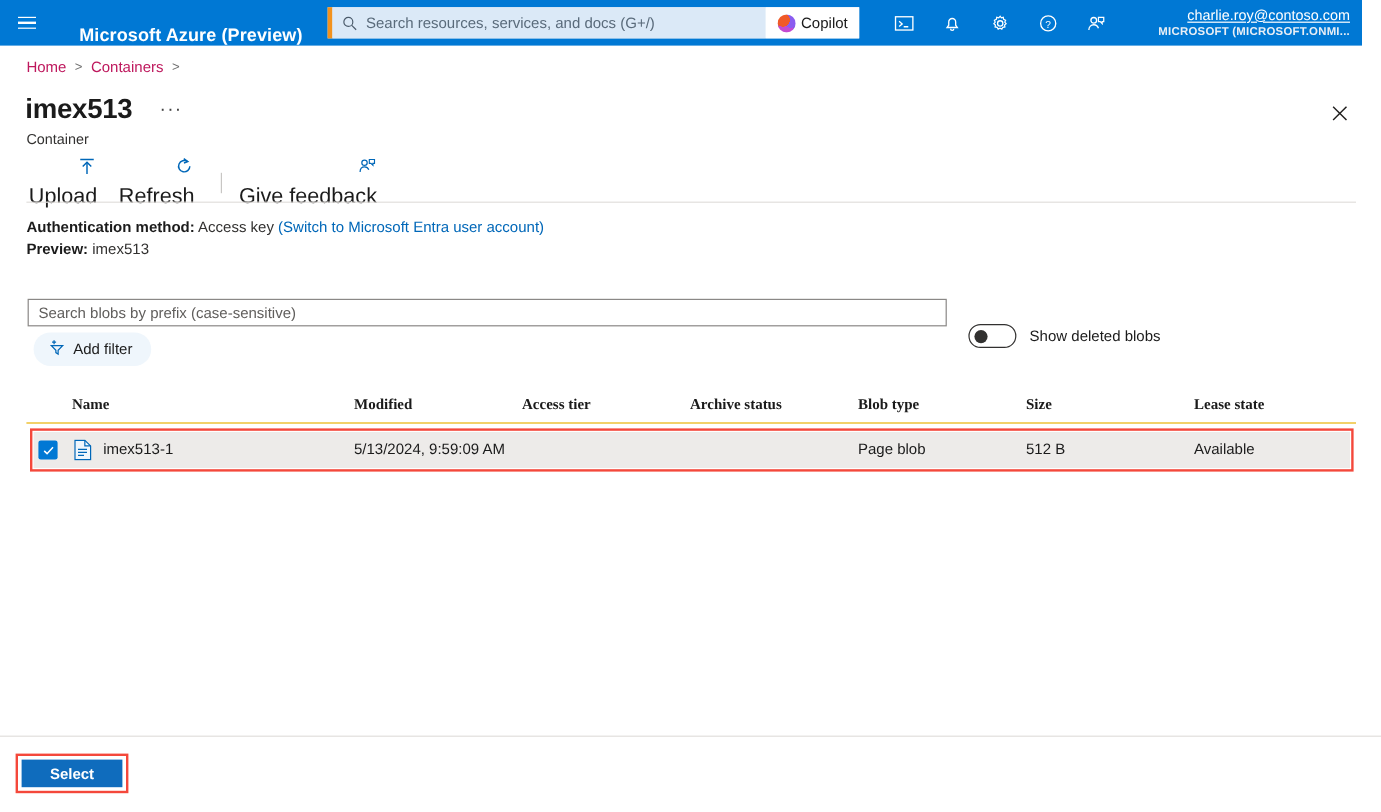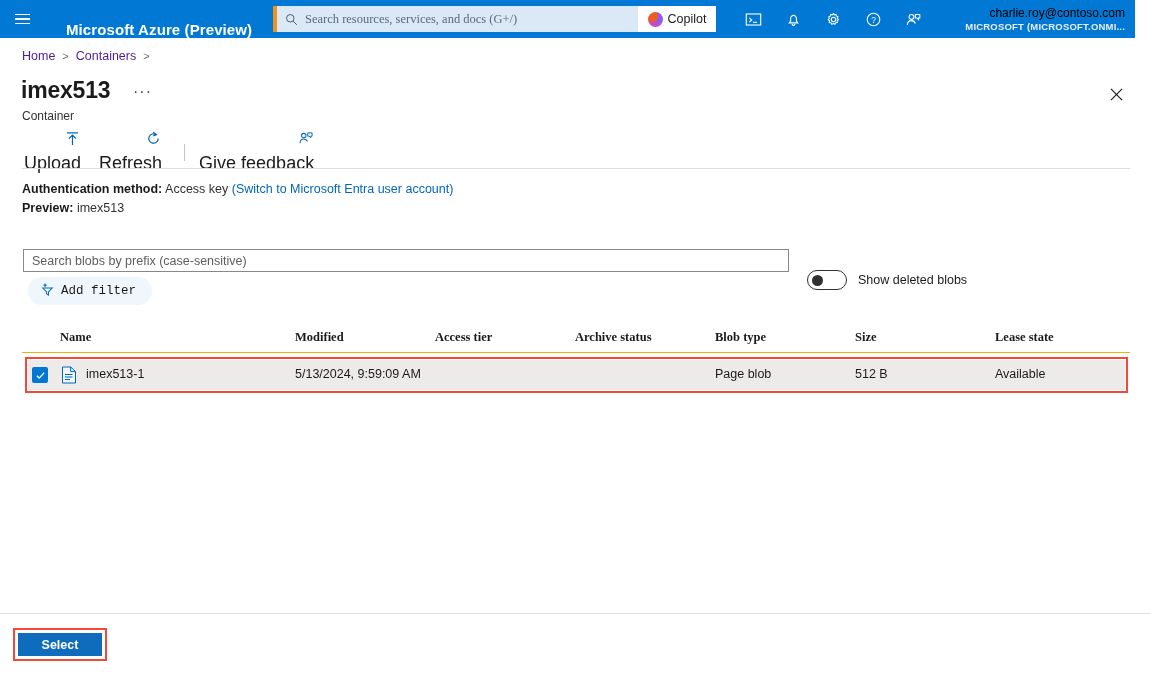--- a/index.html
+++ b/index.html
@@ -36,21 +36,21 @@
     background: #dbe9f7;
     border-left: 4px solid #f2921d;
   }
   .searchbox {
     flex: 1; display: flex; align-items: center;
     background: #dbe9f7; padding-left: 8px;
   }
   .searchbox .mag { margin-right: 7px; display: flex; align-items: center; }
   .search-input {
     border: 0; outline: none; background: transparent;
-    font-family: Liberation Serif, serif;
+    font-family: Liberation Sans, sans-serif;
     font-size: 12.5px; color: #4a5a6a; width: 100%;
     padding: 0;
   }
   .search-input::placeholder { color: #5a6b7b; opacity: 1; }
   .copilot {
     width: 78px; background: #ffffff;
     display: flex; align-items: center; justify-content: center;
     gap: 5px; cursor: pointer;
   }
   .copilot-label { font-size: 12.5px; color: #1a1a1a; }
@@ -69,30 +69,30 @@
   .navicon {
     width: 40px; height: 38px; display: flex;
     align-items: center; justify-content: center; cursor: pointer;
   }
   .account {
     position: absolute; right: 10px; top: 0; height: 38px;
     display: flex; flex-direction: column;
     align-items: flex-end; justify-content: center;
     cursor: pointer; line-height: 1.2;
   }
-  .account .acct-email { color: #000000; font-size: 12px; }
+  .account .acct-email { color: #ffffff; font-size: 12px; text-decoration: underline; }
   .account .acct-org { color: #e8eef5; font-size: 9.5px; font-weight: bold; letter-spacing: .2px; margin-left: 21px; }
 
   
   .breadcrumb {
     position: absolute; left: 22px; top: 49px;
     font-size: 12.5px; color: #0067b8;
     display: flex; align-items: center; gap: 7px;
   }
-  .breadcrumb a { color: #4c1d95; text-decoration: none; cursor: pointer; }
+  .breadcrumb a { color: #be185d; text-decoration: none; cursor: pointer; }
   .breadcrumb .sep { color: #6e6e6e; font-size: 11px; }
 
   
   .title {
     position: absolute; left: 21px; top: 77px;
     font-size: 23px; color: #1b1b1b; font-weight: bold;
     letter-spacing: -.2px;
   }
   .title-dots {
     position: absolute; left: 133px; top: 83px;
@@ -159,21 +159,21 @@
   }
   .toggle-label { font-size: 12.5px; color: #1b1b1b; }
 
   
   .addfilter {
     position: absolute; left: 28px; top: 277px;
     height: 28px; border-radius: 14px;
     background: #eff6fc; border: none;
     display: flex; align-items: center; gap: 6px;
     padding: 0 16px 0 12px; cursor: pointer;
-    font-family: Liberation Mono, monospace;
+    font-family: Liberation Sans, sans-serif;
     font-size: 12.5px; color: #1b1b1b;
   }
 
   
   .thead {
     position: absolute; left: 22px; top: 330px;
     width: 1108px; height: 23px;
     border-bottom: 1px solid #eab308;
     font-family: Liberation Serif, serif;
   }

